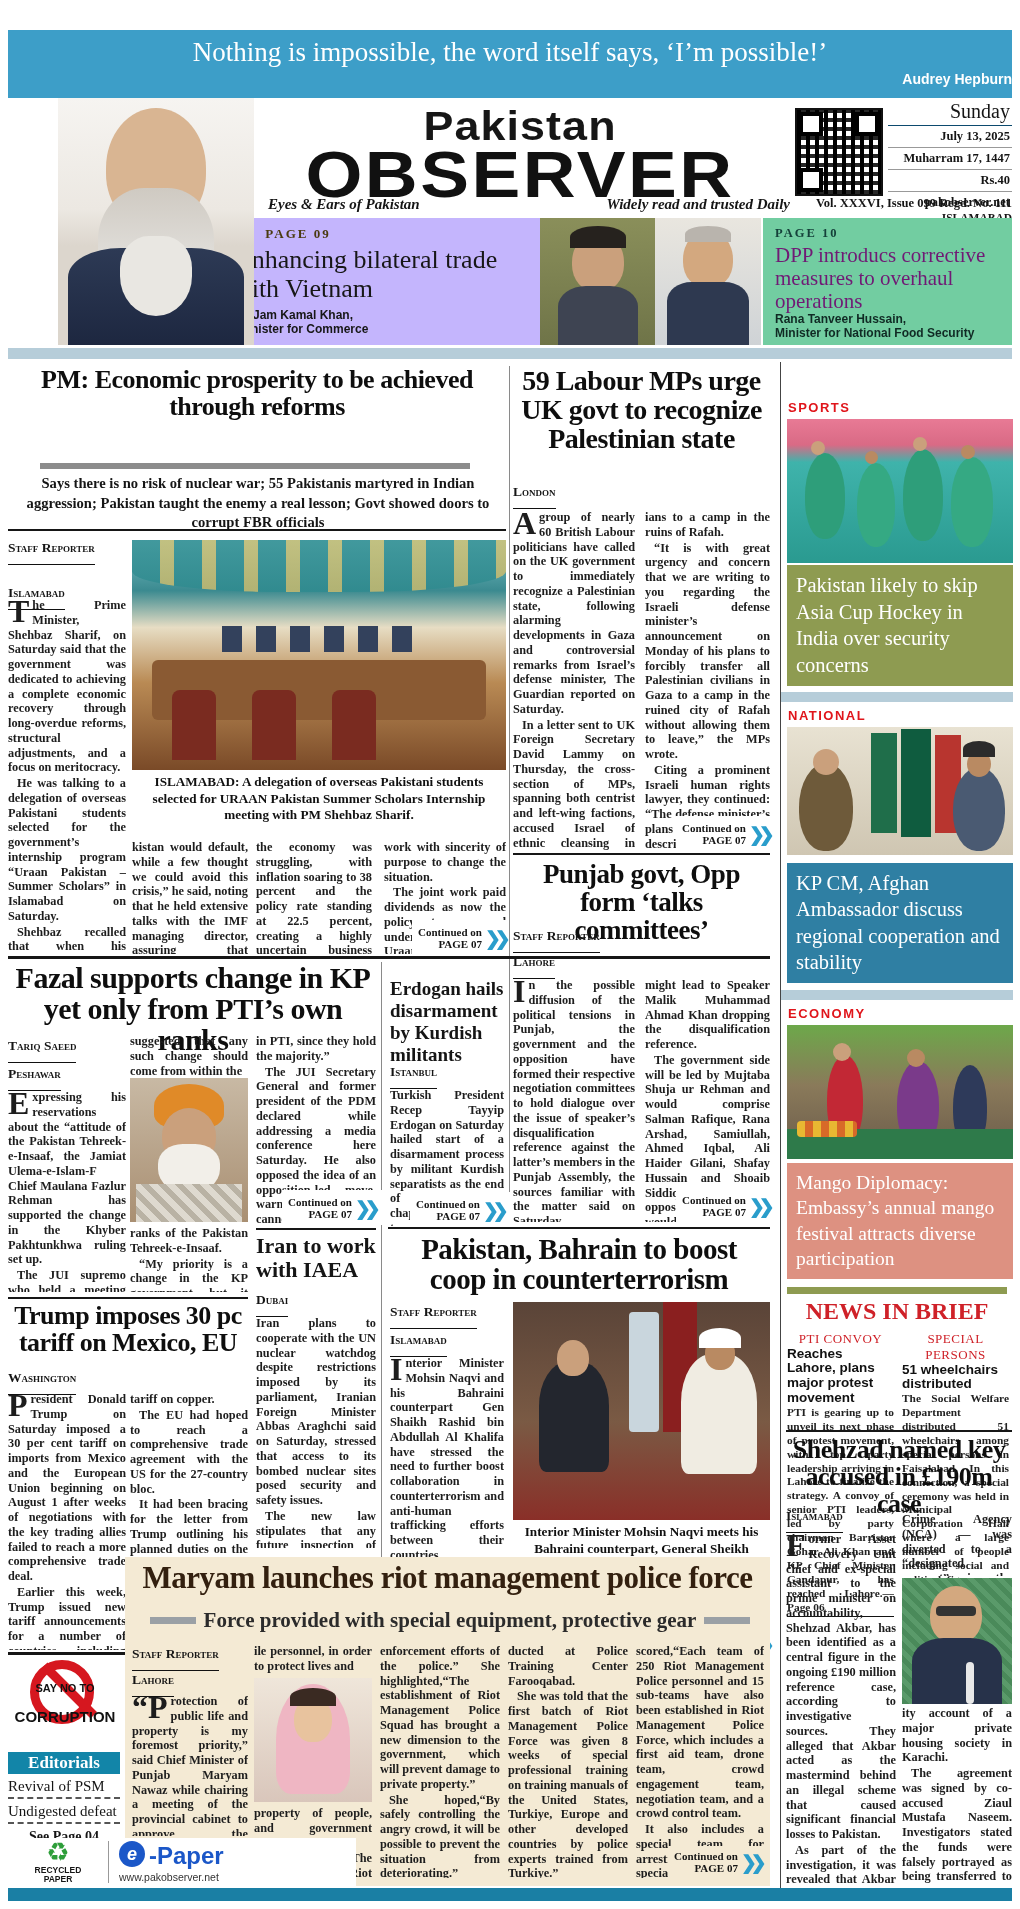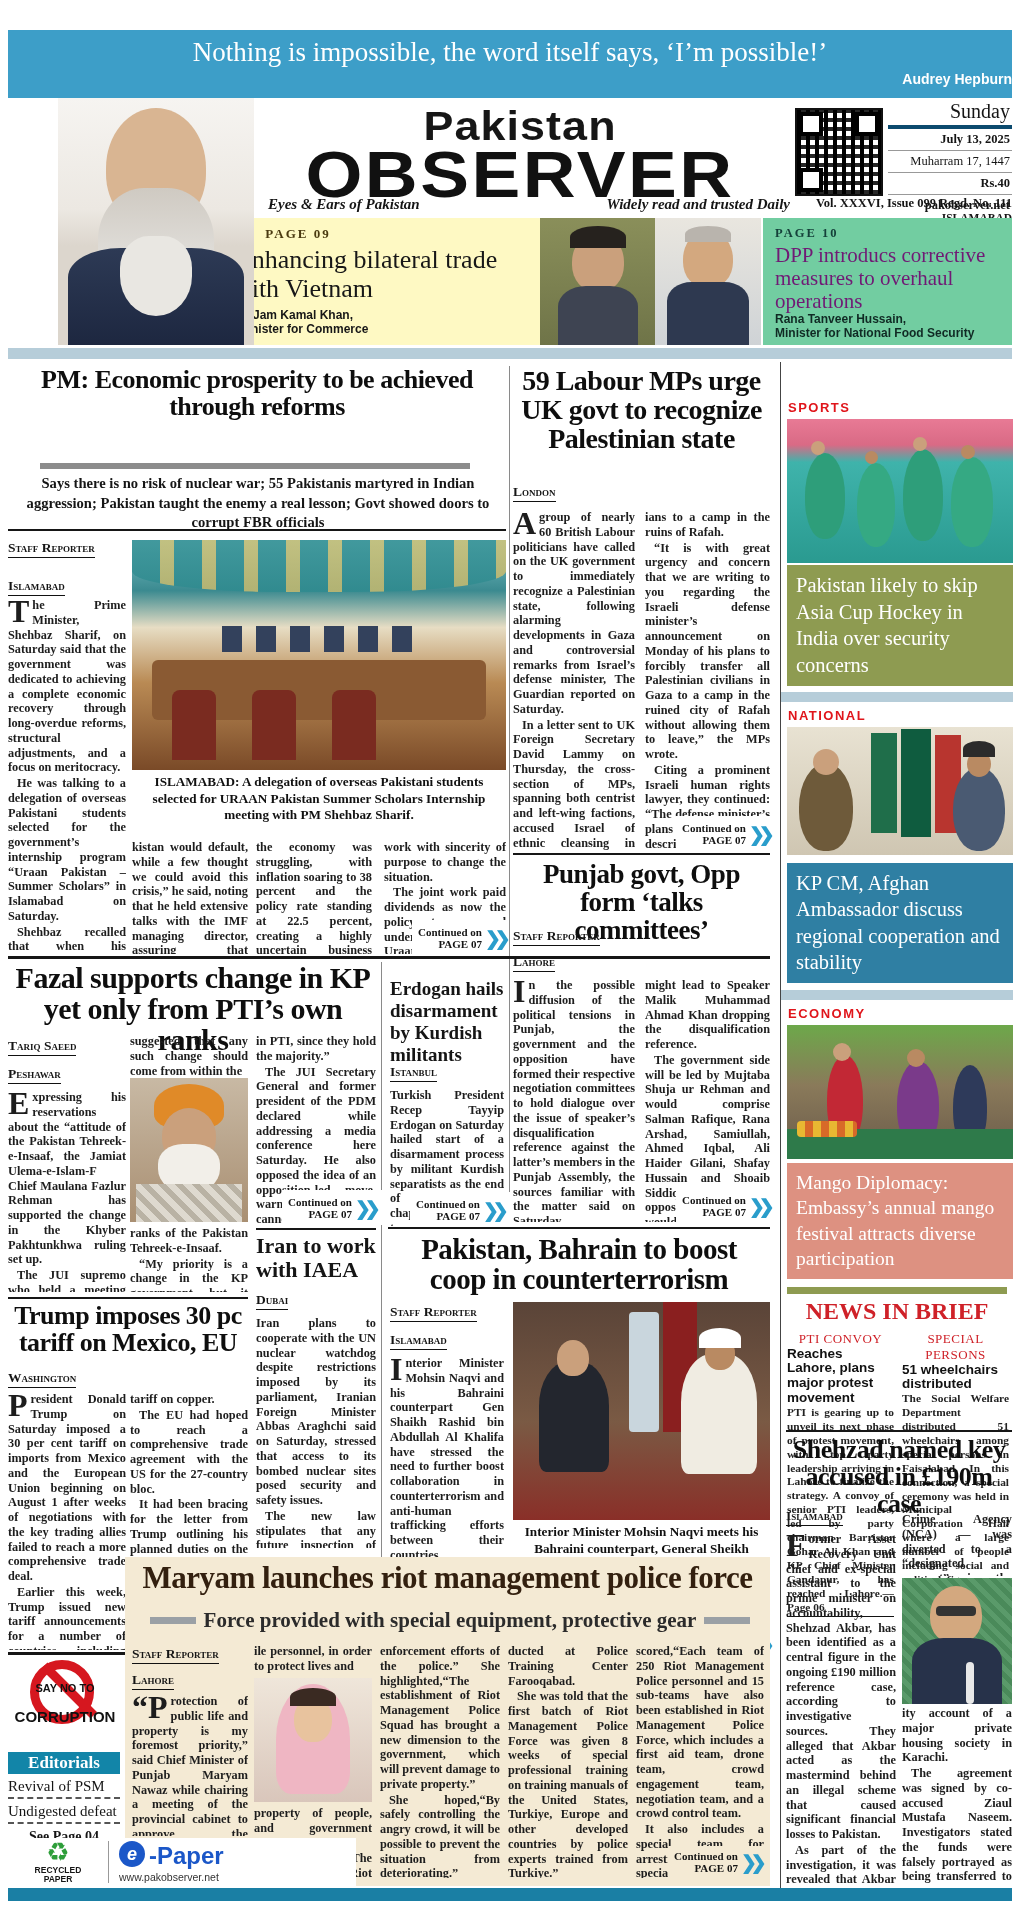--- a/index.html
+++ b/index.html
@@ -10,21 +10,21 @@
   .san{font-family:"Liberation Sans",sans-serif;}
   
   .hl{font-family:"Liberation Serif",serif;font-weight:bold;color:#0e0e0e;text-align:center;line-height:1.04;letter-spacing:-0.5px;}
   
   .bcol{font-family:"Liberation Serif",serif;font-size:12.3px;line-height:1.2;font-weight:bold;
         color:#1d1d1d;text-align:justify;overflow:hidden;position:absolute;}
   .bcol p{margin:0;}
   .bcol p + p{text-indent:9px;margin-top:1px;}
   .dc p:first-child::first-letter{float:left;font-size:32px;line-height:25px;padding:1px 3px 0 0;}
   .dateline,.byline{font-variant:small-caps;font-weight:bold;font-size:13.5px;display:inline-block;
-        border-bottom:1.5px solid #111;padding-bottom:1px;line-height:1.1;}
+        border-bottom:1.5px solid #111;padding-bottom:8px;line-height:1.1;}
   .cap{font-weight:bold;font-size:13.2px;text-align:center;line-height:1.25;color:#111;}
   .cont{position:absolute;right:0;bottom:0;background:#fff;padding:1px 0 0 6px;display:flex;align-items:center;gap:3px;}
   .cont .ct{font-size:11px;font-weight:bold;text-align:right;line-height:1.1;}
   .cont .chev{color:#2a9dcb;font-size:19px;font-weight:bold;letter-spacing:-6px;padding-right:5px;}
   .cont.cream{background:#f4ead4;}
   .rule{background:#161616;}
   .vrule{background:#8a8a8a;width:1px;}
   .strip{background:#b6cdd9;}
   
   .slabel{font-family:"Liberation Sans",sans-serif;font-weight:bold;color:#e0151b;font-size:13px;letter-spacing:1.5px;}
@@ -57,30 +57,30 @@
   <div class="abs ser" style="left:268px;top:196px;width:260px;font-style:italic;font-weight:bold;font-size:15px;">Eyes &amp; Ears of Pakistan</div>
   <div class="abs ser" style="left:560px;top:196px;width:230px;font-style:italic;font-weight:bold;font-size:15px;text-align:right;">Widely read and trusted Daily</div>
   <div class="abs" style="left:795px;top:108px;width:84px;height:84px;border:2px solid #111;background:
       repeating-linear-gradient(0deg,rgba(0,0,0,.85) 0 4px,transparent 4px 9px),
       repeating-linear-gradient(90deg,#000 0 4px,#fff 4px 9px);">
     <i class="abs" style="left:2px;top:2px;width:16px;height:16px;background:#fff;border:4px solid #000;"></i>
     <i class="abs" style="right:2px;top:2px;width:16px;height:16px;background:#fff;border:4px solid #000;"></i>
     <i class="abs" style="left:2px;bottom:2px;width:16px;height:16px;background:#fff;border:4px solid #000;"></i>
   </div>
   <div class="abs" style="left:888px;top:100px;width:124px;">
-    <div class="ser" style="text-align:right;font-size:20px;border-bottom:4px solid #0c4a6e;padding:0 2px 2px 0;">Sunday</div>
+    <div class="ser" style="text-align:right;font-size:20px;border-bottom:1px solid #0c4a6e;padding:0 2px 2px 0;">Sunday</div>
     <div class="ser" style="text-align:right;font-size:12.5px;font-weight:bold;border-bottom:1px solid #999;padding:3px 2px;">July 13, 2025</div>
-    <div class="ser" style="text-align:right;font-size:12.5px;font-weight:normal;border-bottom:1px solid #999;padding:3px 2px;">Muharram 17, 1447</div>
+    <div class="ser" style="text-align:right;font-size:12.5px;font-weight:bold;border-bottom:1px solid #999;padding:3px 2px;">Muharram 17, 1447</div>
     <div class="ser" style="text-align:right;font-size:12.5px;font-weight:bold;border-bottom:1px solid #999;padding:3px 2px;">Rs.40</div>
     <div class="ser" style="text-align:right;font-size:12.5px;font-weight:bold;padding:3px 2px;">pakobserver.net</div>
   </div>
   <div class="abs ser" style="left:770px;top:196px;width:242px;text-align:right;font-size:12.5px;font-weight:bold;">Vol. XXXVI, Issue 099 Regd. No. 111</div>
   <div class="abs ser" style="left:770px;top:212px;width:242px;text-align:right;font-size:11.5px;font-weight:bold;">ISLAMABAD</div>
 
-  <div class="abs" style="left:58px;top:218px;width:597px;height:127px;background:#fef9c3;">
+  <div class="abs" style="left:58px;top:218px;width:597px;height:127px;background:#c4b5fd;">
     <div class="ser" style="position:absolute;left:0;top:8px;width:480px;text-align:center;font-weight:bold;font-size:13px;letter-spacing:2px;color:#4a3a10;">PAGE 09</div>
     <div class="ser" style="position:absolute;left:30px;top:28px;width:430px;text-align:center;font-size:26px;line-height:1.1;color:#171717;">Minister for enhancing bilateral trade with Vietnam</div>
     <div class="san" style="position:absolute;left:30px;top:90px;width:430px;text-align:center;font-weight:bold;font-size:12px;color:#171717;"><span>Jam Kamal Khan,</span><br><span>Minister for Commerce</span></div>
     <div class="photo" style="left:482px;top:0;width:115px;height:127px;background:linear-gradient(180deg,#8a8f5a,#6f7448);">
       <i class="headsh" style="left:32px;top:14px;width:52px;height:60px;background:#caa07c;"></i>
       <i style="left:18px;top:68px;width:80px;height:59px;background:#3e4452;border-radius:35% 35% 0 0;"></i>
       <i style="left:30px;top:8px;width:56px;height:22px;background:#26221e;border-radius:50% 50% 0 0;"></i>
     </div>
   </div>
   <div class="photo" style="left:655px;top:218px;width:106px;height:127px;background:linear-gradient(180deg,#e9e6df,#cfd3d6);">

